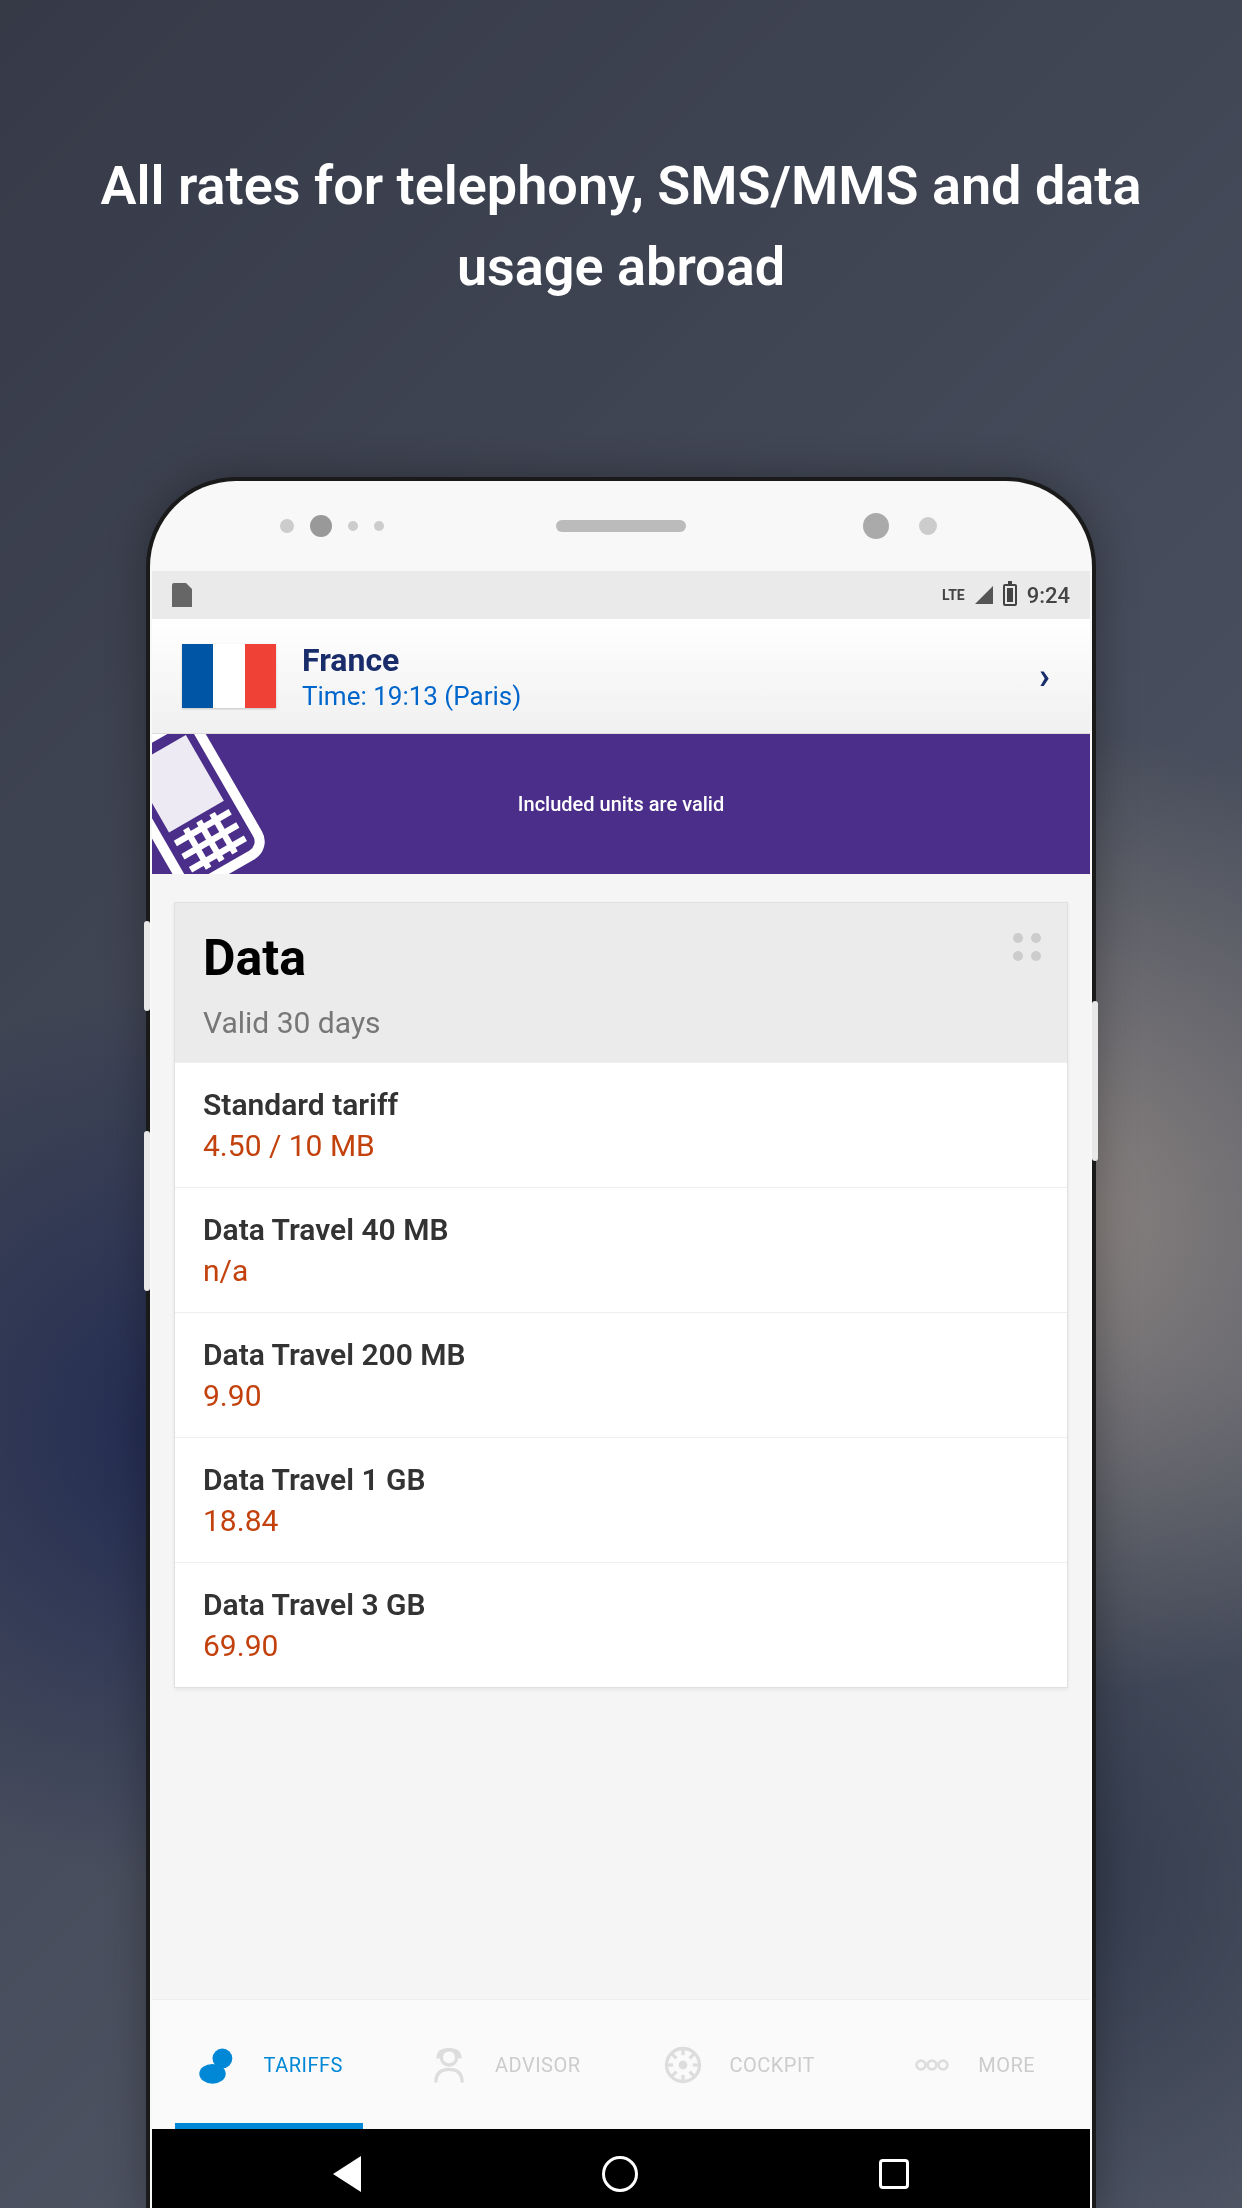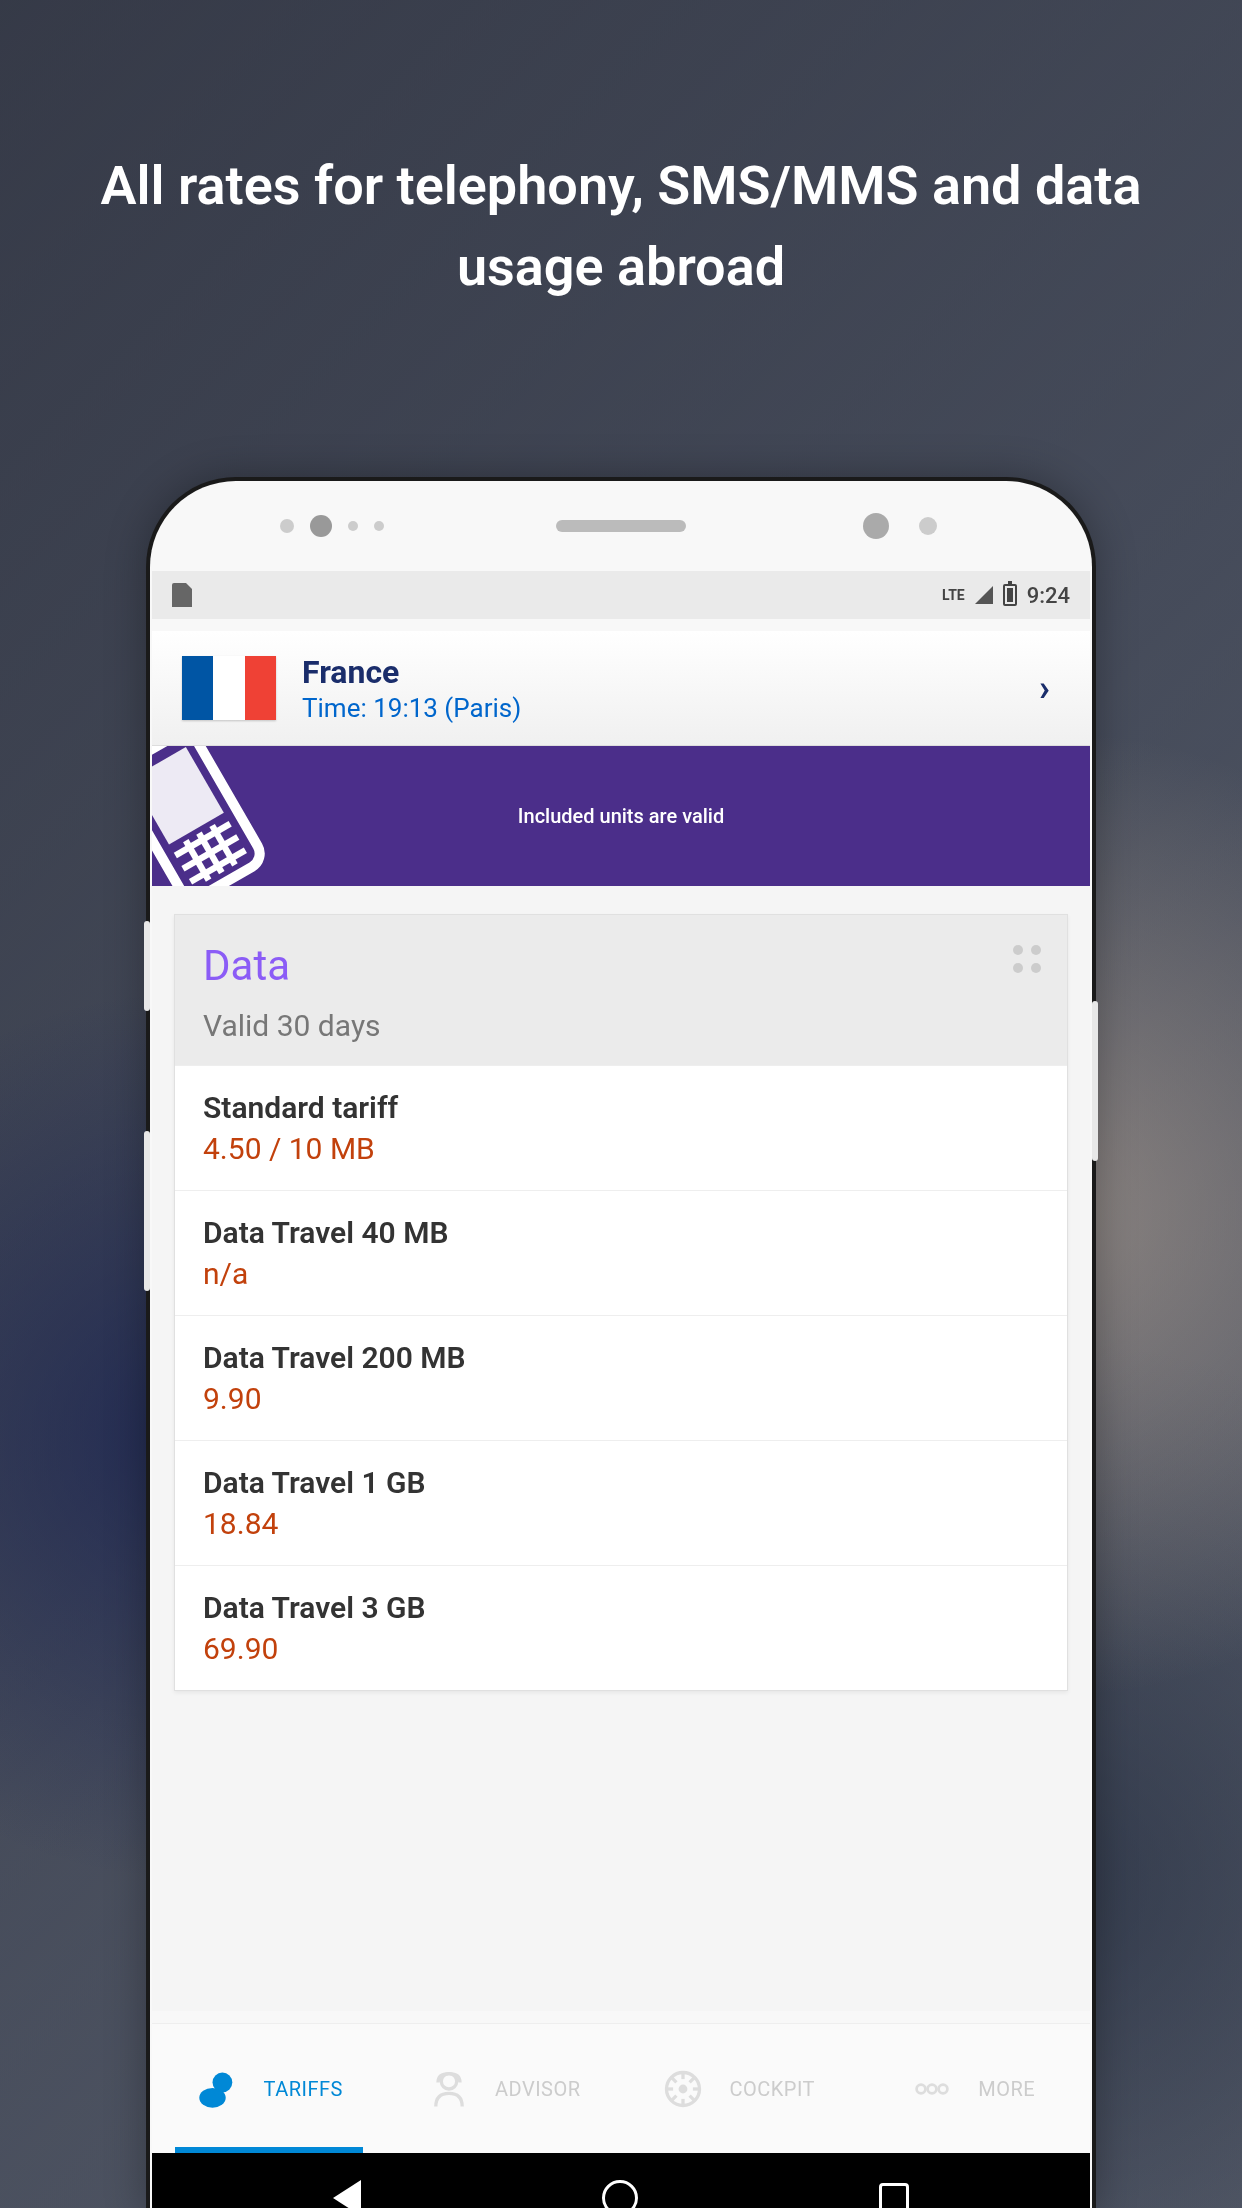--- a/index.html
+++ b/index.html
@@ -74,21 +74,21 @@
   .status-right { display: flex; align-items: center; gap: 10px; font-weight: 500; }
   .sd-icon { width: 20px; height: 24px; background: #666; border-radius: 2px 2px 0 0; position: relative; }
   .sd-icon::after { content: ''; position: absolute; top: 0; right: 0; border-top: 6px solid #eaeaea; border-left: 6px solid transparent; }
   .lte { font-size: 14px; font-weight: 700; }
   .signal { width: 0; height: 0; border-bottom: 18px solid #555; border-left: 18px solid transparent; }
   .batt { width: 14px; height: 22px; border: 2px solid #444; border-radius: 2px; position: relative; }
   .batt::before { content: ''; position: absolute; top: -5px; left: 3px; width: 4px; height: 3px; background: #444; }
   .batt-fill { position: absolute; inset: 2px; background: #444; }
 
   .screen {
-    margin: 12px 2px;
+    margin: 0 2px;
     background: #fff;
     height: calc(100% - 90px - 46px - 130px - 90px);
     display: flex;
     flex-direction: column;
   }
 
   .country-row {
     display: flex;
     align-items: center;
     padding: 22px 30px;
@@ -132,21 +132,21 @@
   .card {
     background: #fff;
     border: 1px solid #e0e0e0;
     box-shadow: 0 2px 4px rgba(0,0,0,0.06);
   }
   .card-head {
     background: #ebebeb;
     padding: 26px 28px 22px;
     position: relative;
   }
-  .card-title { font-size: 42px; font-weight: 400; color: #8b5cf6; }
+  .card-title { font-size: 50px; font-weight: 700; color: #000000; }
   .card-sub { font-size: 30px; color: #777; margin-top: 18px; }
   .drag-dots {
     position: absolute;
     right: 26px;
     top: 30px;
     display: grid;
     grid-template-columns: 10px 10px;
     gap: 8px;
   }
   .drag-dot { width: 10px; height: 10px; border-radius: 50%; background: #ccc; }

